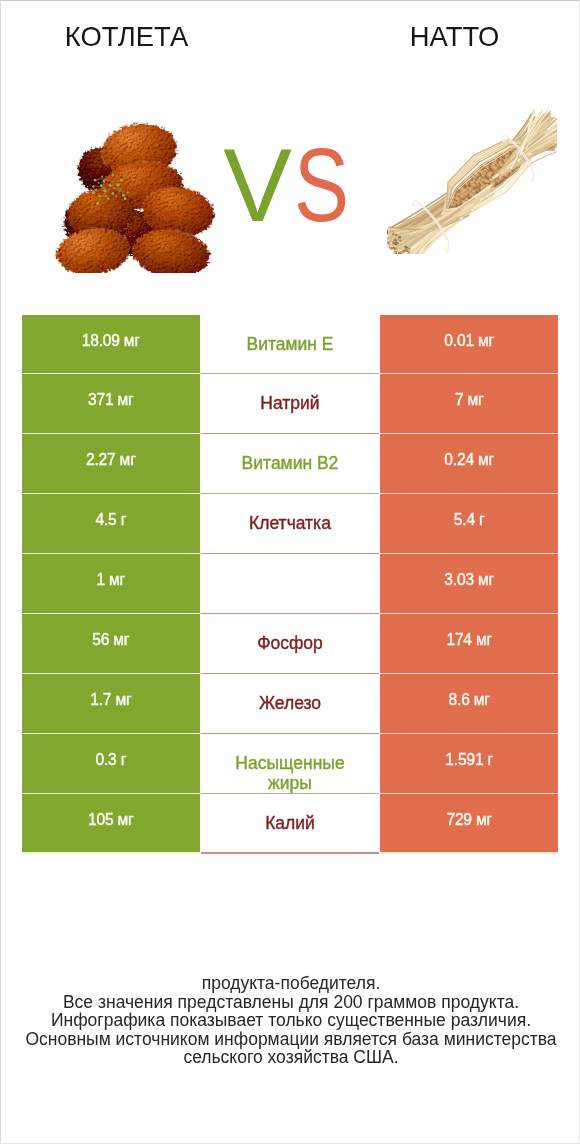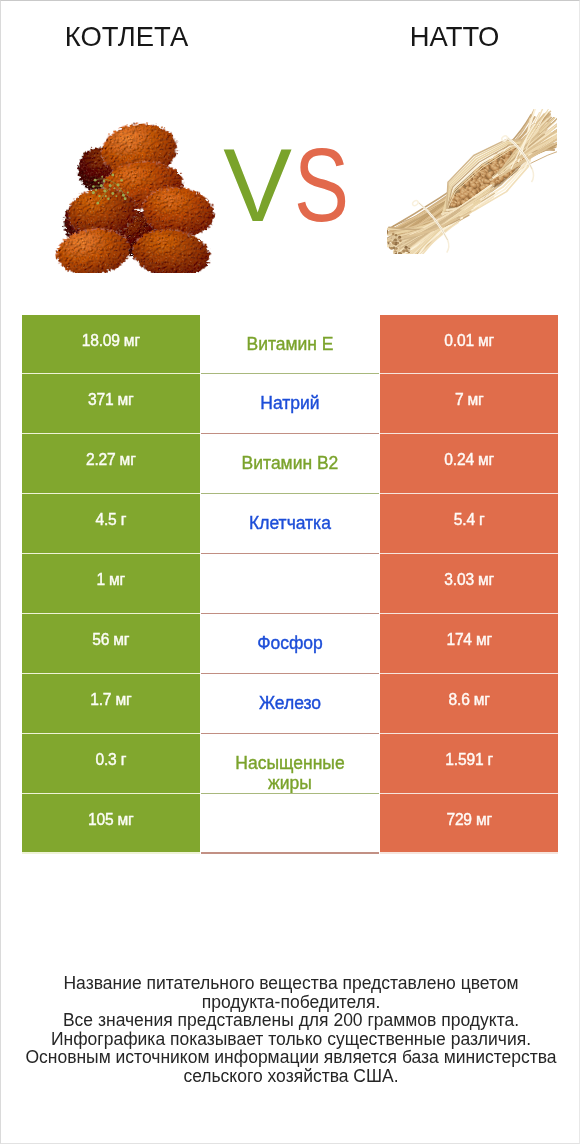--- a/index.html
+++ b/index.html
@@ -40,21 +40,21 @@
   .cell.r{left:358.4px;width:178.6px;background:#e06d4b;color:#fffaf6;padding-bottom:8px;}
   .cell.m{left:179.4px;width:178.2px;background:#fff;overflow:hidden;display:block;
           font-size:17.5px;line-height:20.1px;letter-spacing:0px;font-weight:400;
           -webkit-text-stroke:0.38px currentColor;position:absolute;}
   .cell.m span{display:block;width:150px;margin:4px auto;position:absolute;left:14.1px;top:15px;}
   .sep{position:absolute;height:1.2px;}
   .sepl{left:0;width:178.6px;background:#eef3d6;}
   .sepr{left:358.4px;width:178.6px;background:#f7e4dc;}
   .sepm{left:179.4px;width:178.2px;height:1.2px;}
   .win-green{color:#7ba32c;}
-  .win-orange{color:#1d4ed8;text-align:center;}
+  .win-orange{color:#7f1d1d;text-align:center;}
   .bg-green{background:#aab97e;}
   .bg-orange{background:#c29084;}
 
   
   .footer{position:absolute;left:0;top:973px;width:580px;text-align:center;
           font-size:17.5px;line-height:18.6px;color:#262626;font-weight:400;}
 </style>
 </head>
 <body>
 
@@ -772,28 +772,30 @@
         <div class="cell m win-green">
           <span>Насыщенные жиры</span>
         </div>
         <div class="cell r">1.591 г</div>
         <div class="sep sepm bg-green" style="top:58.699999999999996px"></div>
         <div class="sep sepl" style="top:58.699999999999996px"></div>
         <div class="sep sepr" style="top:58.699999999999996px"></div>
       </div>
       <div class="row" style="top: 479.2px;">
         <div class="cell l">105 мг</div>
+        <div class="cell m win-orange">
+          <span>Калий</span>
+        </div>
         <div class="cell r">729 мг</div>
         <div class="sep sepm bg-orange" style="top:58.699999999999996px"></div>
         <div class="sep sepl" style="top:58.699999999999996px"></div>
         <div class="sep sepr" style="top:58.699999999999996px"></div>
       </div>
     </div>
 
   <div class="footer" id="footer">
-      <div>Название питательного вещества представлено цветом</div>
       <div>продукта-победителя.</div>
       <div>Все значения представлены для 200 граммов продукта.</div>
       <div>Инфографика показывает только существенные различия.</div>
       <div>Основным источником информации является база министерства</div>
       <div>сельского хозяйства США.</div>
     </div>
 </div>
 
 </body></html>

